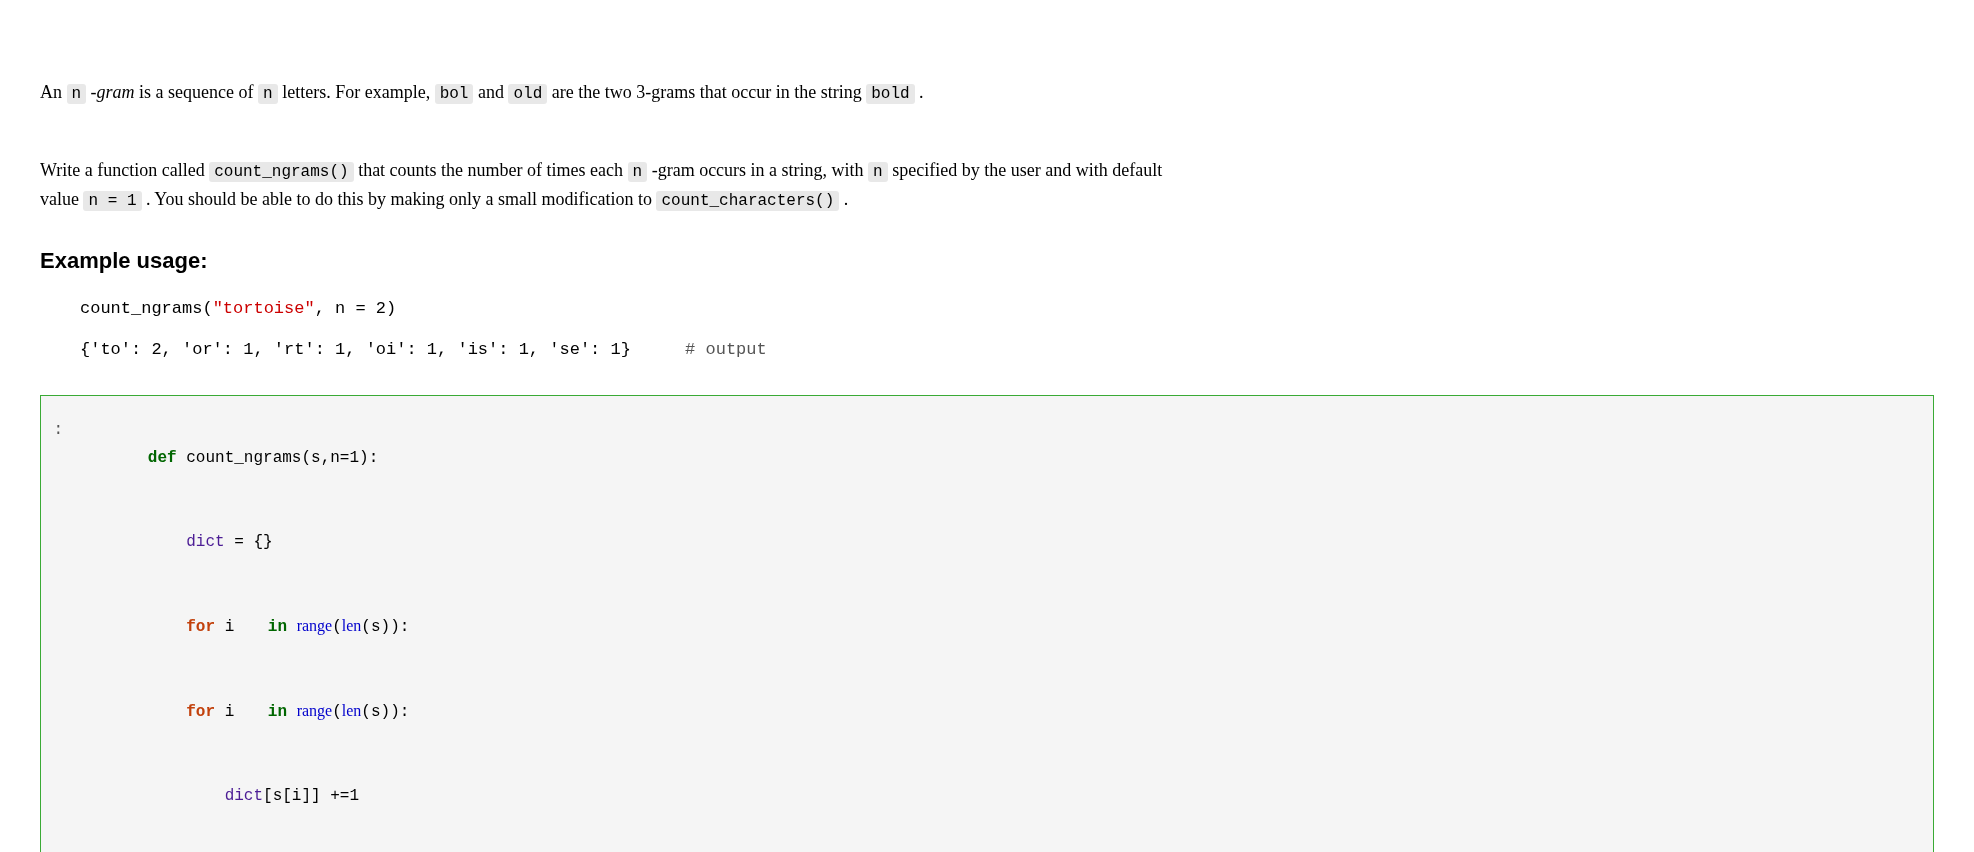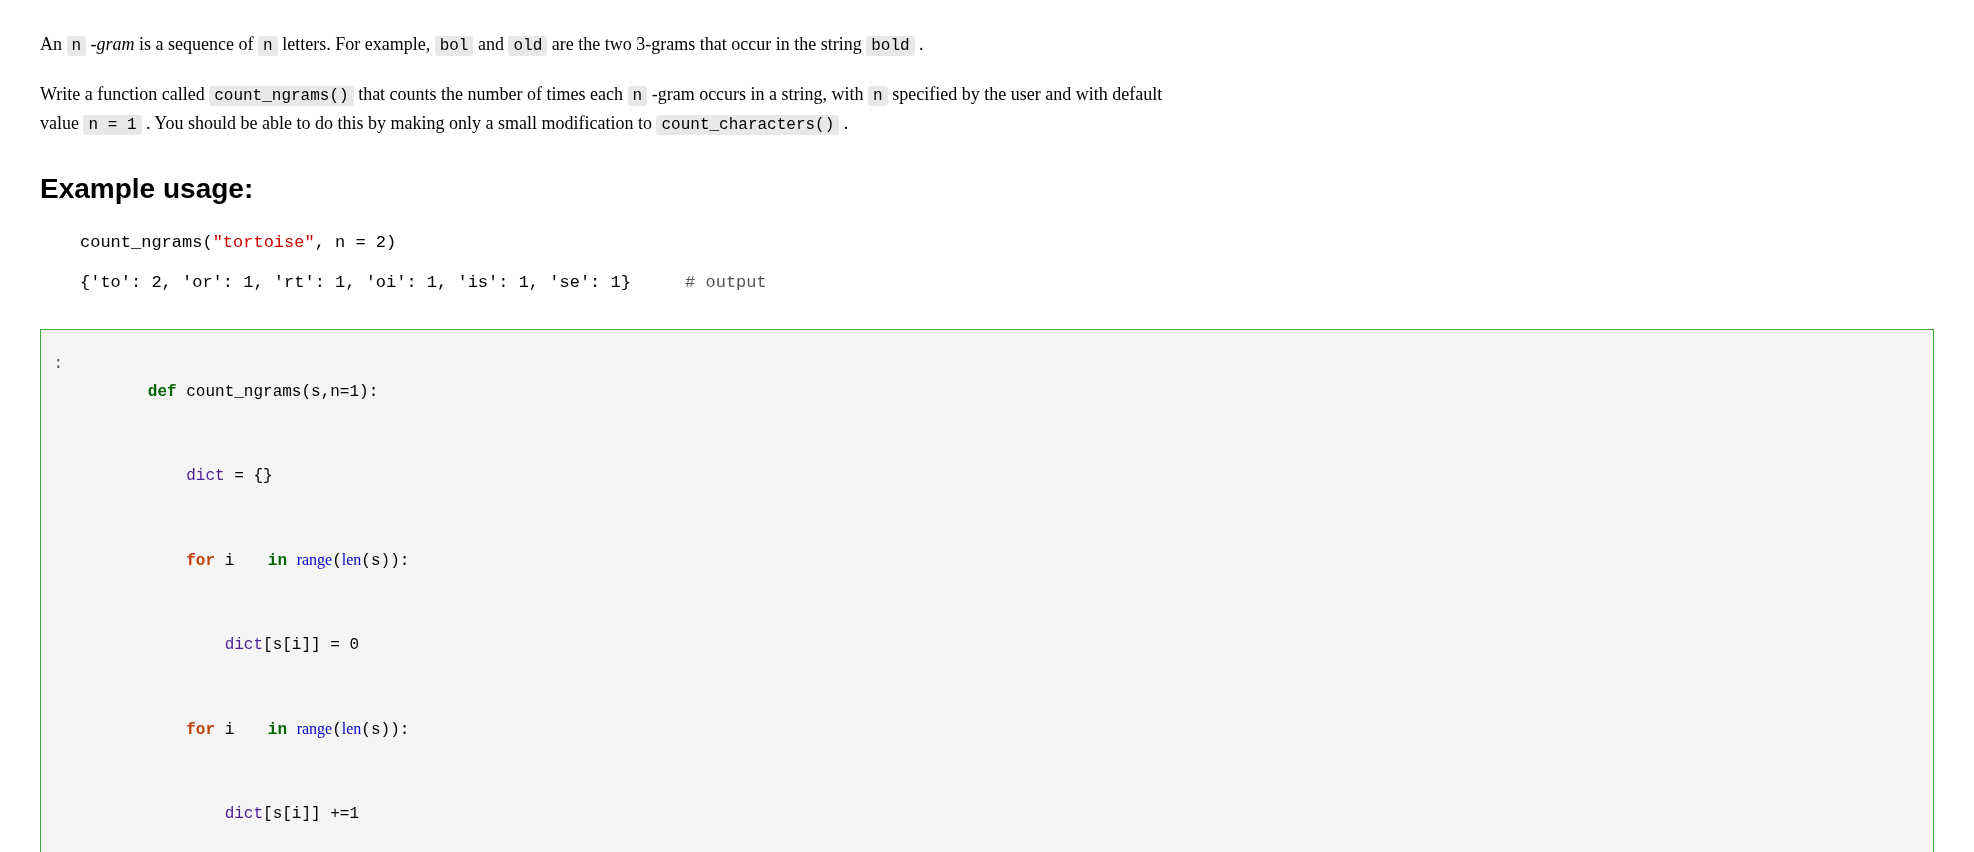--- a/index.html
+++ b/index.html
@@ -13,20 +13,21 @@
       font-size: 18px;
       line-height: 1.6;
       color: #000;
       background: #fff;
       padding: 30px 40px;
       max-width: 1974px;
     }
 
     .prose-section {
       margin-bottom: 20px;
+      margin-top: 48px;
     }
 
     p {
       margin-bottom: 16px;
       font-size: 18px;
       line-height: 1.65;
     }
 
     code, .inline-code {
       font-family: 'Courier New', Courier, monospace;
@@ -36,21 +37,21 @@
       border-radius: 3px;
       color: #000;
     }
 
     em {
       font-style: italic;
     }
 
     h2 {
       font-family: Arial, Helvetica, sans-serif;
-      font-size: 28px;
+      font-size: 22px;
       font-weight: bold;
       margin-top: 28px;
       margin-bottom: 16px;
       color: #000;
     }
 
     .example-usage-section {
       margin-bottom: 24px;
     }
 
@@ -174,26 +175,20 @@
       </div>
     </div>
 
     <div class="code-line">
       <div class="line-gutter"></div>
       <div class="line-content">
         <span>    </span><span class="kw-for">for </span><span>i </span><span class="kw-in">in </span><span class="builtin">range</span><span>(</span><span class="builtin">len</span><span>(s)):</span>
       </div>
     </div>
 
-    <div class="code-line">
-      <div class="line-gutter"></div>
-      <div class="line-content">
-        <span>        </span><span class="var-plain">dict</span><span>[s[i]] = 0</span>
-      </div>
-    </div>
 
     <div class="code-line">
       <div class="line-gutter"></div>
       <div class="line-content">
         <span>    </span><span class="kw-for">for </span><span>i </span><span class="kw-in">in </span><span class="builtin">range</span><span>(</span><span class="builtin">len</span><span>(s)):</span>
       </div>
     </div>
 
     <div class="code-line">
       <div class="line-gutter"></div>

